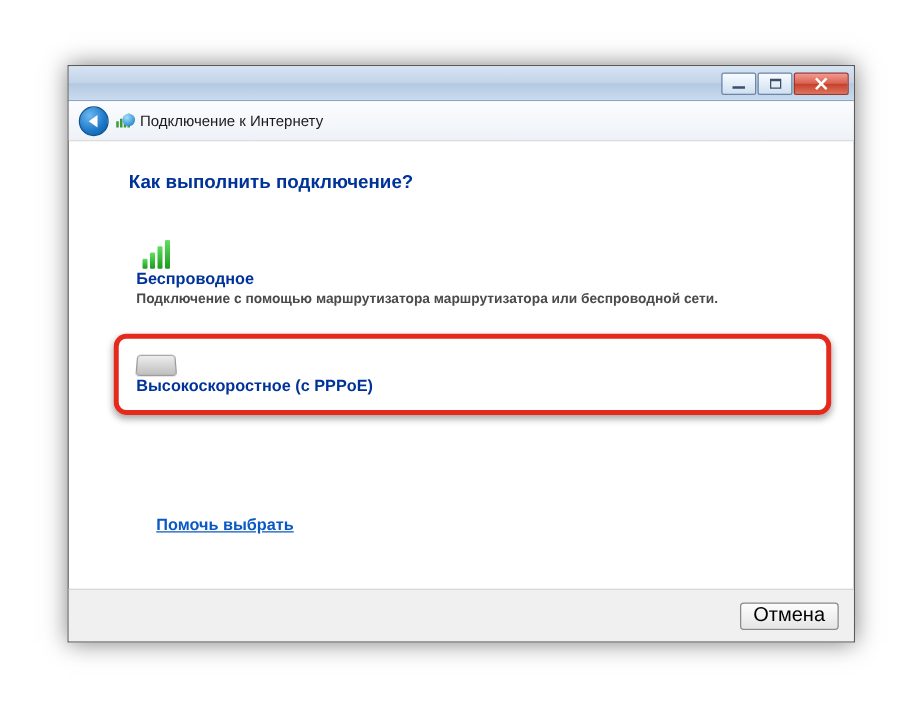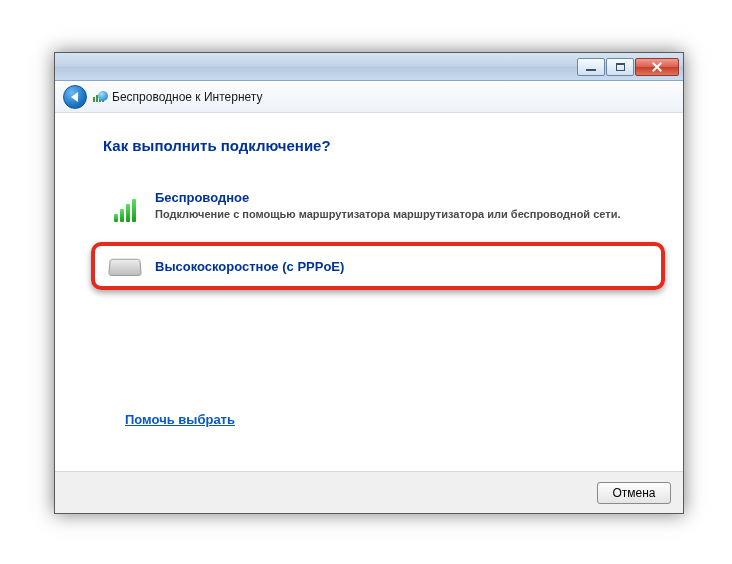--- a/index.html
+++ b/index.html
@@ -119,24 +119,24 @@
       position: relative;
       font-weight: bold;
     }
     .heading {
       color: #003399;
       font-size: 15px;
       margin-bottom: 26px;
     }
     .option {
       display:flex;
-      align-items:flex-end;
-      gap: 14px;
+      align-items:flex-start;
       padding: 10px 10px 12px 6px;
       cursor:default;
+      flex-direction:column;
     }
     .option .icon-slot { width:32px; flex-shrink:0; display:flex; justify-content:center; padding-top:2px;}
     .opt-title { color:#003399; font-size:13px; margin-bottom:2px; }
     .opt-desc  { color:#4a4a4a; font-size:11px; line-height:1.35; }
 
     .sig-icon{ display:flex; align-items:flex-end; gap:2px; }
     .sig-icon span{ width:4px; background:linear-gradient(to top,#1b9a1b,#5fe05f); display:block; border-radius:1px;}
     .sig-icon span:nth-child(1){height:8px}
     .sig-icon span:nth-child(2){height:13px}
     .sig-icon span:nth-child(3){height:18px}
@@ -190,21 +190,21 @@
       align-items:center;
       justify-content:flex-end;
       padding:0 12px;
     }
     .cancel-btn{
       min-width:74px;
       height:22px;
       background:linear-gradient(to bottom,#fdfdfd,#e5e5e5);
       border:1px solid #8a8a8a;
       border-radius:3px;
-      font-size:12px;
+      font-size:16px;
       padding:0 10px;
       display:flex;align-items:center;justify-content:center;
     }
   </style>
 </head>
 <body>
 
 <div class="window">
 
   <div class="titlebar">
@@ -226,21 +226,21 @@
     <div class="nav-title">
       <span style="position:relative;display:inline-flex;">
         <span class="net-icon">
             <span></span>
             <span></span>
             <span></span>
             <span></span>
           </span>
         <span class="globe"></span>
       </span>
-      <span>Беспроводное к Интернету</span>
+      <span>Подключение к Интернету</span>
     </div>
   </div>
 
   <div class="content">
     <div class="heading">Как выполнить подключение?</div>
 
     <div class="option">
       <div class="icon-slot">
         <div class="sig-icon">
             <span></span>

